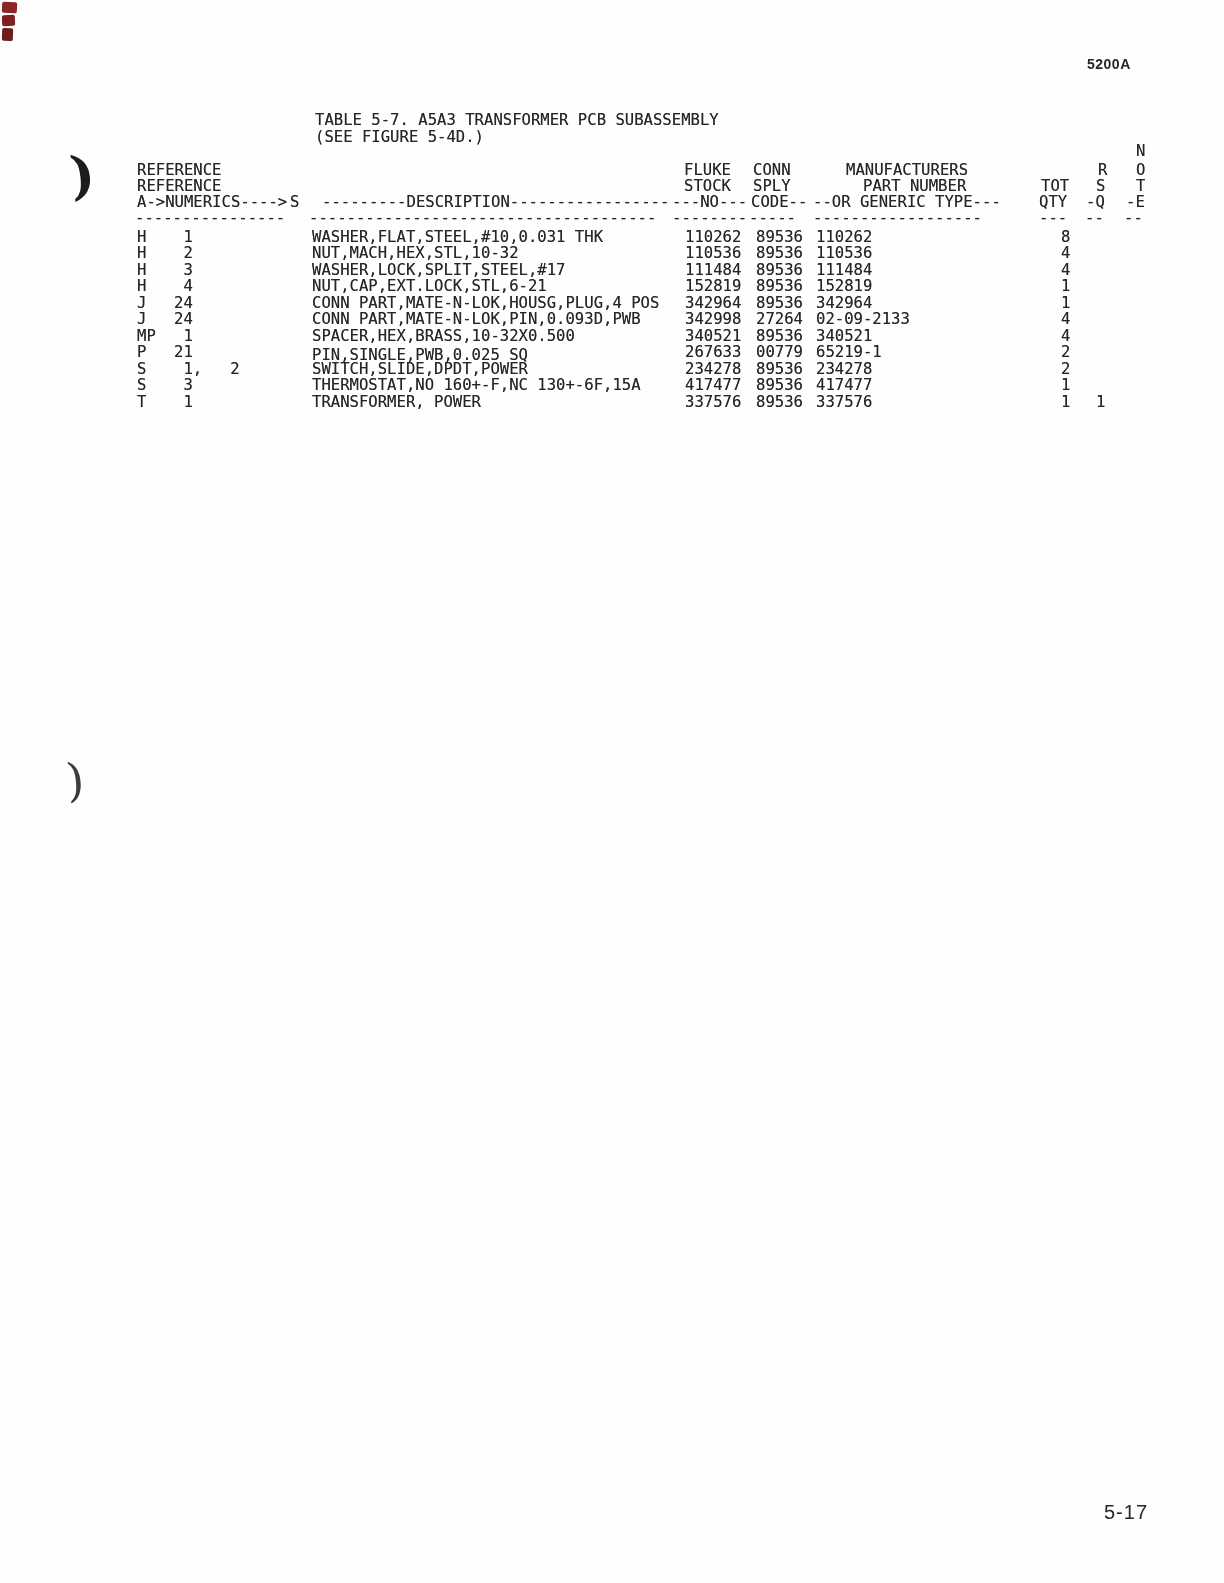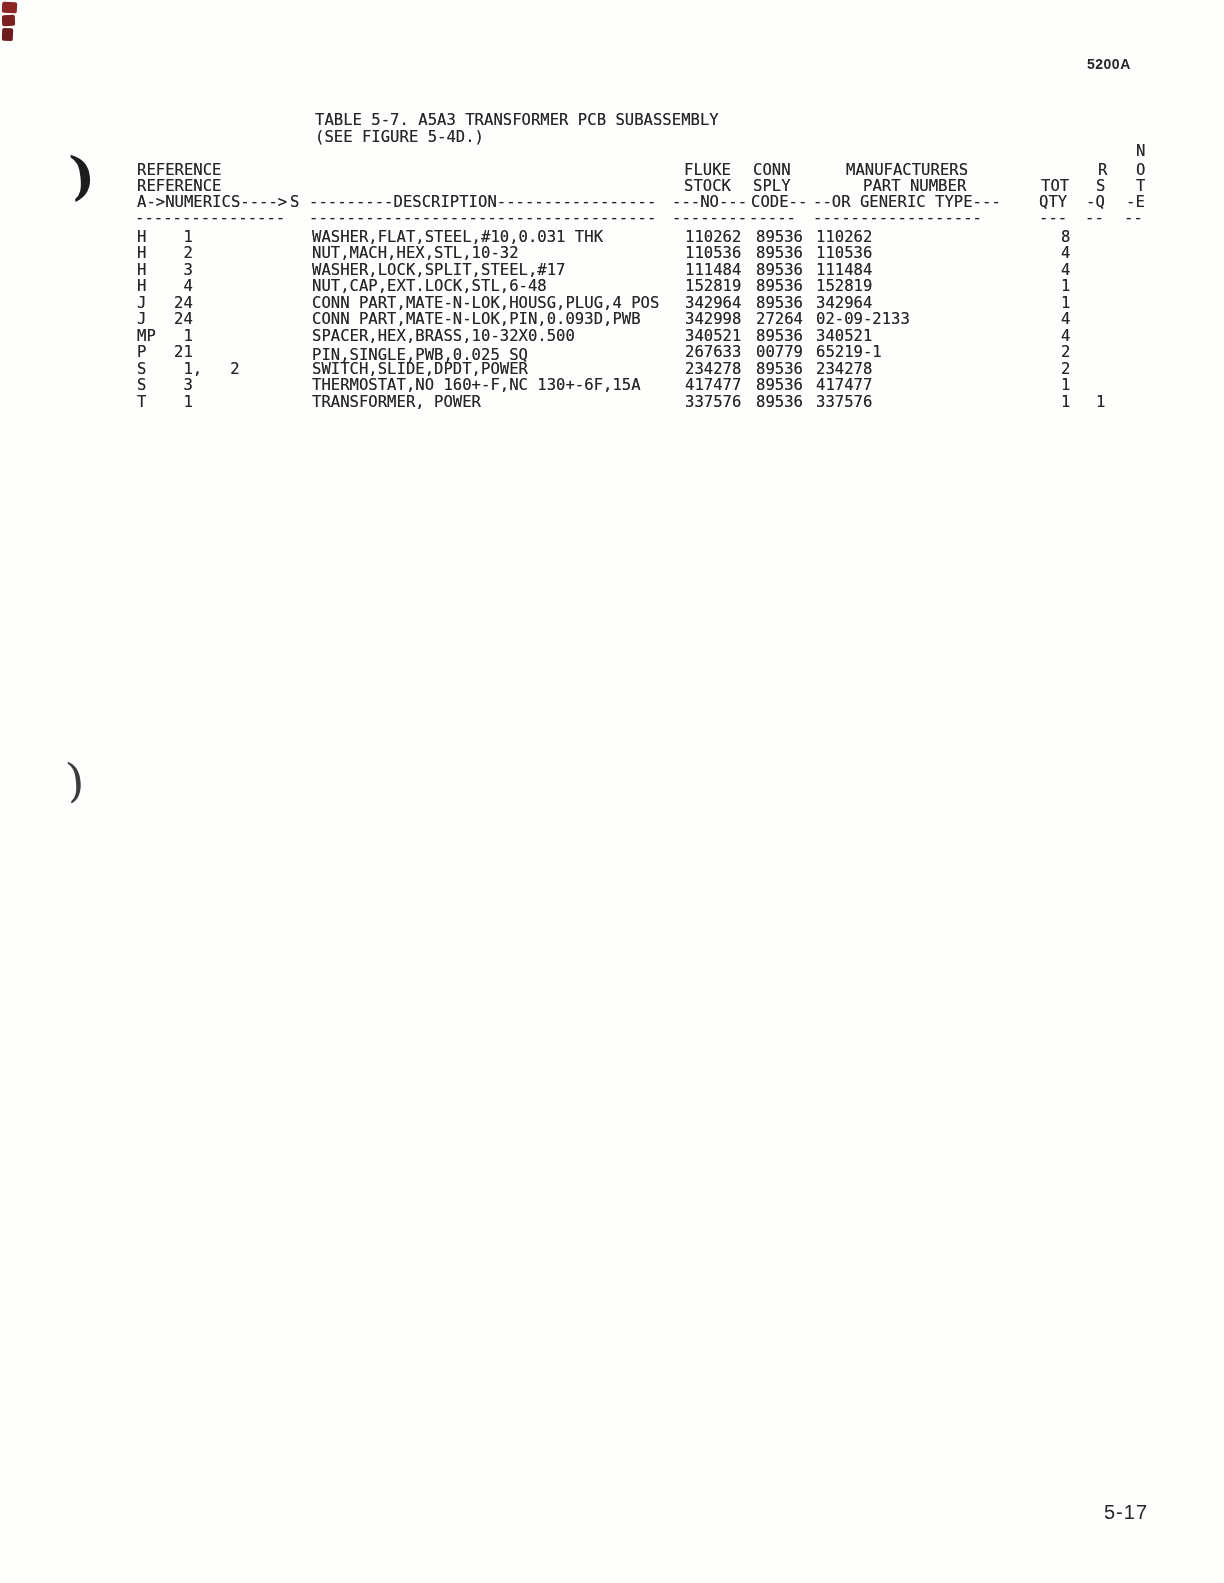--- a/index.html
+++ b/index.html
@@ -52,21 +52,21 @@
 
   <span class="sans doccode" style="left:1087px;top:56px">5200A</span>
 
   <span class="mono" style="left:315px;top:112px">TABLE 5-7. A5A3 TRANSFORMER PCB SUBASSEMBLY</span>
   <span class="mono" style="left:315px;top:129px">(SEE FIGURE 5-4D.)</span>
 
   <span class="mono" style="left:137px;top:162px">REFERENCE</span>
   <span class="mono" style="left:137px;top:178px">REFERENCE</span>
   <span class="mono" style="left:137px;top:194px">A-&gt;NUMERICS----&gt;</span>
   <span class="mono" style="left:290px;top:194px">S</span>
-  <span class="mono" style="left:309px;top:194px">---------DESCRIPTION-----------------</span>
+  <span class="mono" style="left:322px;top:194px">---------DESCRIPTION-----------------</span>
   <span class="mono" style="left:684px;top:162px">FLUKE</span>
   <span class="mono" style="left:684px;top:178px">STOCK</span>
   <span class="mono" style="left:672px;top:194px">---NO---</span>
   <span class="mono" style="left:753px;top:162px">CONN</span>
   <span class="mono" style="left:753px;top:178px">SPLY</span>
   <span class="mono" style="left:751px;top:194px">CODE--</span>
   <span class="mono" style="left:846px;top:162px">MANUFACTURERS</span>
   <span class="mono" style="left:863px;top:178px">PART NUMBER</span>
   <span class="mono" style="left:813px;top:194px">--OR GENERIC TYPE---</span>
   <span class="mono" style="left:1041px;top:178px">TOT</span>
@@ -107,21 +107,21 @@
       <span class="mono" style="left: 1061px; top: 245.45px;">4</span>
       <span class="mono" style="left: 137px; top: 261.9px;">H</span>
       <span class="mono" style="left: 174px; top: 261.9px;"> 3</span>
       <span class="mono" style="left: 312px; top: 261.9px;">WASHER,LOCK,SPLIT,STEEL,#17</span>
       <span class="mono" style="left: 685px; top: 261.9px;">111484</span>
       <span class="mono" style="left: 756px; top: 261.9px;">89536</span>
       <span class="mono" style="left: 816px; top: 261.9px;">111484</span>
       <span class="mono" style="left: 1061px; top: 261.9px;">4</span>
       <span class="mono" style="left: 137px; top: 278.35px;">H</span>
       <span class="mono" style="left: 174px; top: 278.35px;"> 4</span>
-      <span class="mono" style="left: 312px; top: 278.35px;">NUT,CAP,EXT.LOCK,STL,6-48</span>
+      <span class="mono" style="left: 312px; top: 278.35px;">NUT,CAP,EXT.LOCK,STL,6-21</span>
       <span class="mono" style="left: 685px; top: 278.35px;">152819</span>
       <span class="mono" style="left: 756px; top: 278.35px;">89536</span>
       <span class="mono" style="left: 816px; top: 278.35px;">152819</span>
       <span class="mono" style="left: 1061px; top: 278.35px;">1</span>
       <span class="mono" style="left: 137px; top: 294.8px;">J</span>
       <span class="mono" style="left: 174px; top: 294.8px;">24</span>
       <span class="mono" style="left: 312px; top: 294.8px;">CONN PART,MATE-N-LOK,HOUSG,PLUG,4 POS</span>
       <span class="mono" style="left: 685px; top: 294.8px;">342964</span>
       <span class="mono" style="left: 756px; top: 294.8px;">89536</span>
       <span class="mono" style="left: 816px; top: 294.8px;">342964</span>

